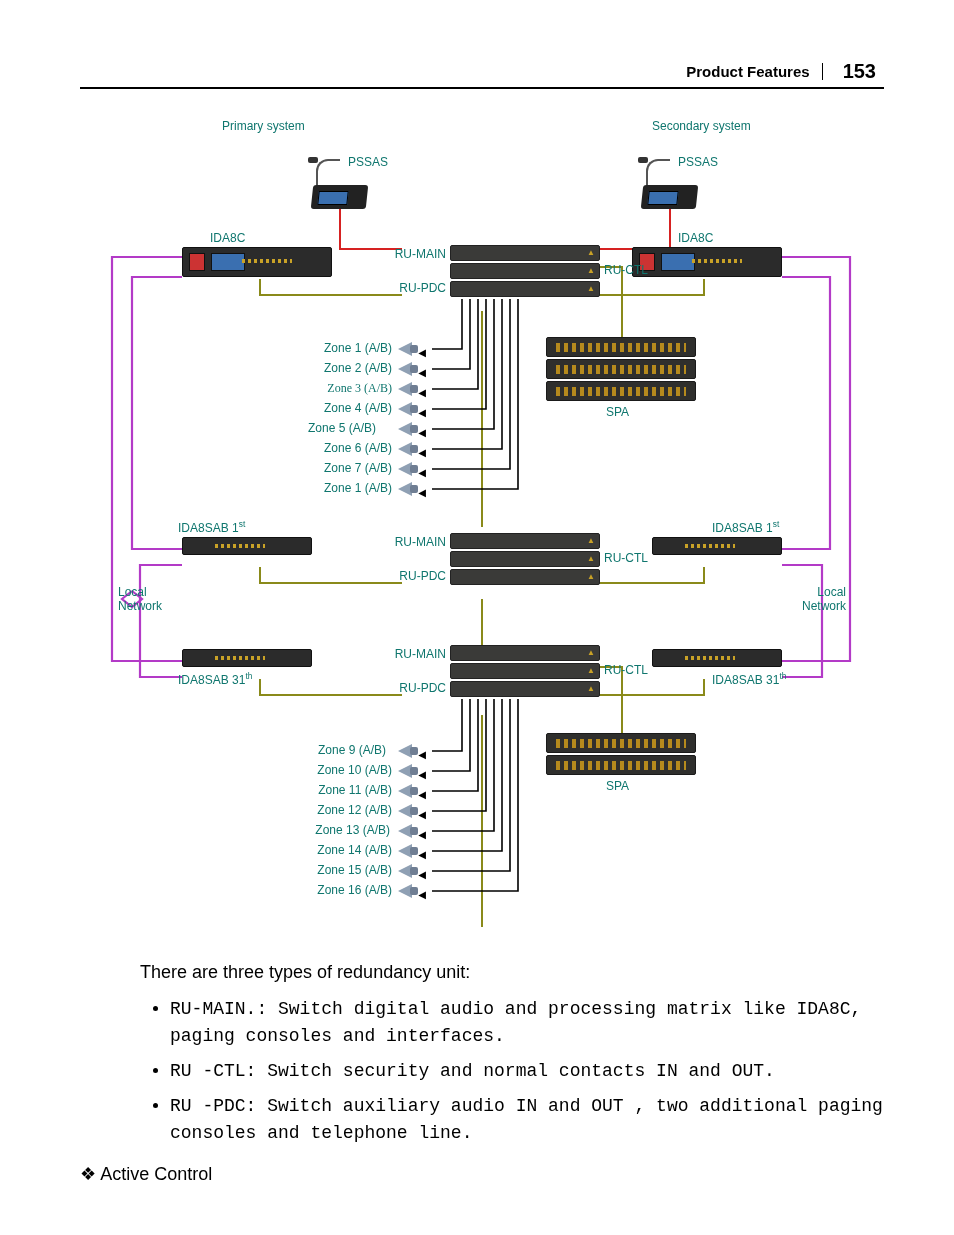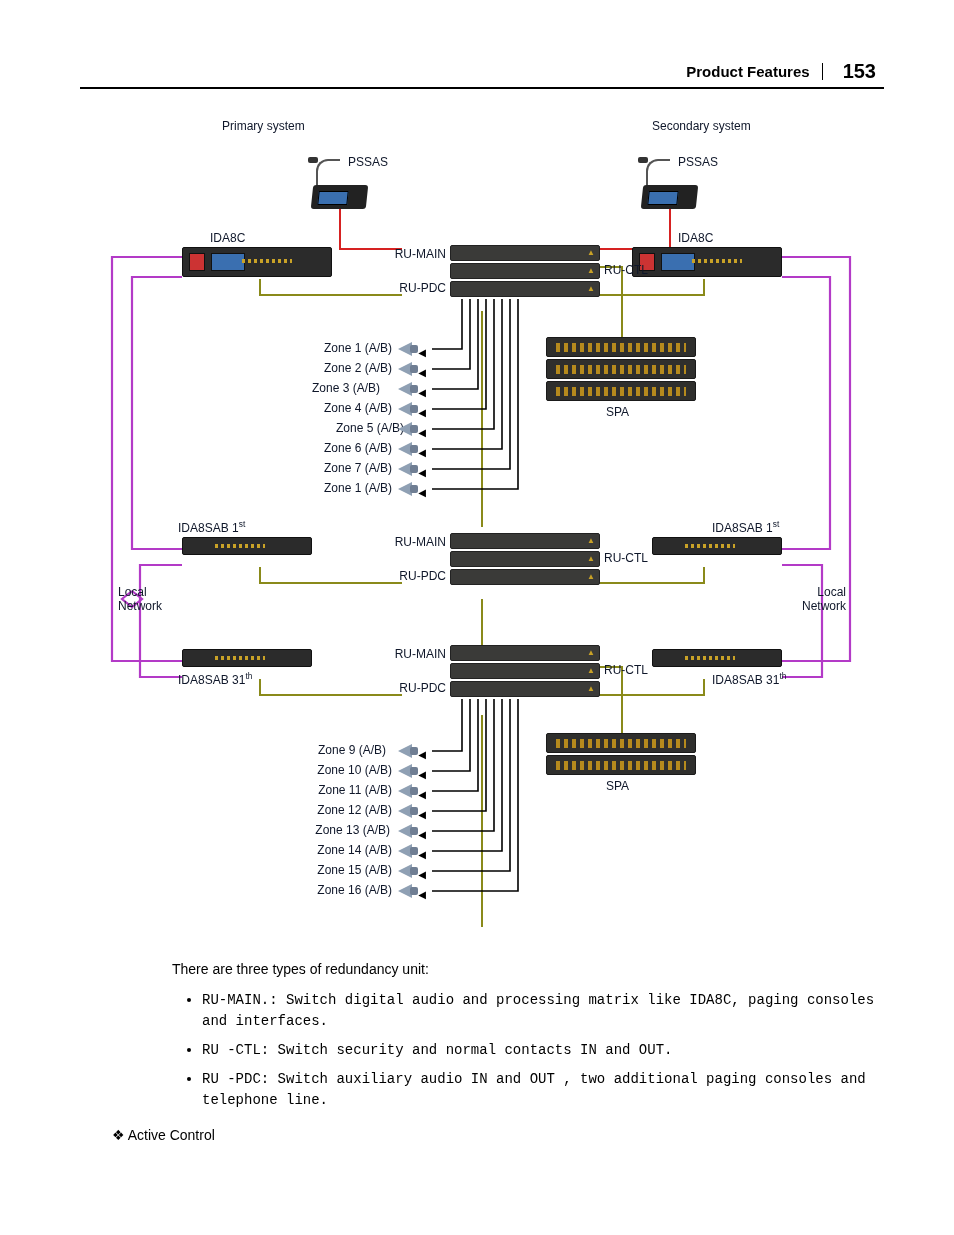--- a/index.html
+++ b/index.html
@@ -42,21 +42,21 @@
   .diagram {
     position: relative;
     width: 760px;
     height: 820px;
     margin: 10px auto 20px auto;
     font-size: 12px;
   }
   .dlabel {
     position: absolute;
     white-space: nowrap;
-    color: #0f172a;
+    color: #0f766e;
   }
   sup { font-size: 0.7em; }
 
   
   .rack {
     position: absolute;
     background: #2b2b2b;
     border: 1px solid #111;
     border-radius: 2px;
   }
@@ -108,23 +108,22 @@
   
   svg.wires { position:absolute; left:0; top:0; width:100%; height:100%; pointer-events:none; }
   .magenta { stroke:#b33ac7; stroke-width:2.2; fill:none;}
   .red { stroke:#d62222; stroke-width:2; fill:none;}
   .olive { stroke:#8a8a1a; stroke-width:2; fill:none;}
   .black { stroke:#000; stroke-width:1.6; fill:none;}
 
   
   .bodytext {
     margin-top: 8px;
-    font-size: 14px;
+    font-size: 18px;
     line-height: 1.5;
-    margin-left: 32px;
   }
   .bodytext p { margin: 8px 0 10px 0; }
   .bodytext ul { list-style: disc; margin: 6px 0 14px 90px; font-family: Liberation Mono, monospace; }
   .bodytext ul li { margin: 8px 0; }
   .section-num { font-weight: bold; display:inline-block; width:60px;}
   .section-title { font-weight: bold; }
   .diamond { margin: 14px 0 10px 80px; }
   .indent-para { margin: 8px 0 0 80px; text-align: justify; }
 
   .footer {
@@ -263,33 +262,33 @@
           <div class="horn"></div>
           <div class="body"></div>
           <span class="tip">◀</span>
         </div>
         <div class="dlabel" style="left: 210px; top: 242px; width: 80px; text-align: right;">Zone 2 (A/B)</div>
         <div class="spk" style="left: 296px; top: 243px;">
           <div class="horn"></div>
           <div class="body"></div>
           <span class="tip">◀</span>
         </div>
-        <div class="dlabel" style="left: 210px; top: 262px; width: 80px; text-align: left;">Zone 3 (A/B)</div>
+        <div class="dlabel" style="left: 210px; top: 262px; width: 80px; text-align: right; font-family: Liberation Serif, serif;">Zone 3 (A/B)</div>
         <div class="spk" style="left: 296px; top: 263px;">
           <div class="horn"></div>
           <div class="body"></div>
           <span class="tip">◀</span>
         </div>
         <div class="dlabel" style="left: 210px; top: 282px; width: 80px; text-align: right;">Zone 4 (A/B)</div>
         <div class="spk" style="left: 296px; top: 283px;">
           <div class="horn"></div>
           <div class="body"></div>
           <span class="tip">◀</span>
         </div>
-        <div class="dlabel" style="left: 222px; top: 302px; width: 80px; text-align: right;">Zone 5 (A/B)</div>
+        <div class="dlabel" style="left: 194px; top: 302px; width: 80px; text-align: right;">Zone 5 (A/B)</div>
         <div class="spk" style="left: 296px; top: 303px;">
           <div class="horn"></div>
           <div class="body"></div>
           <span class="tip">◀</span>
         </div>
         <div class="dlabel" style="left: 210px; top: 322px; width: 80px; text-align: right;">Zone 6 (A/B)</div>
         <div class="spk" style="left: 296px; top: 323px;">
           <div class="horn"></div>
           <div class="body"></div>
           <span class="tip">◀</span>

